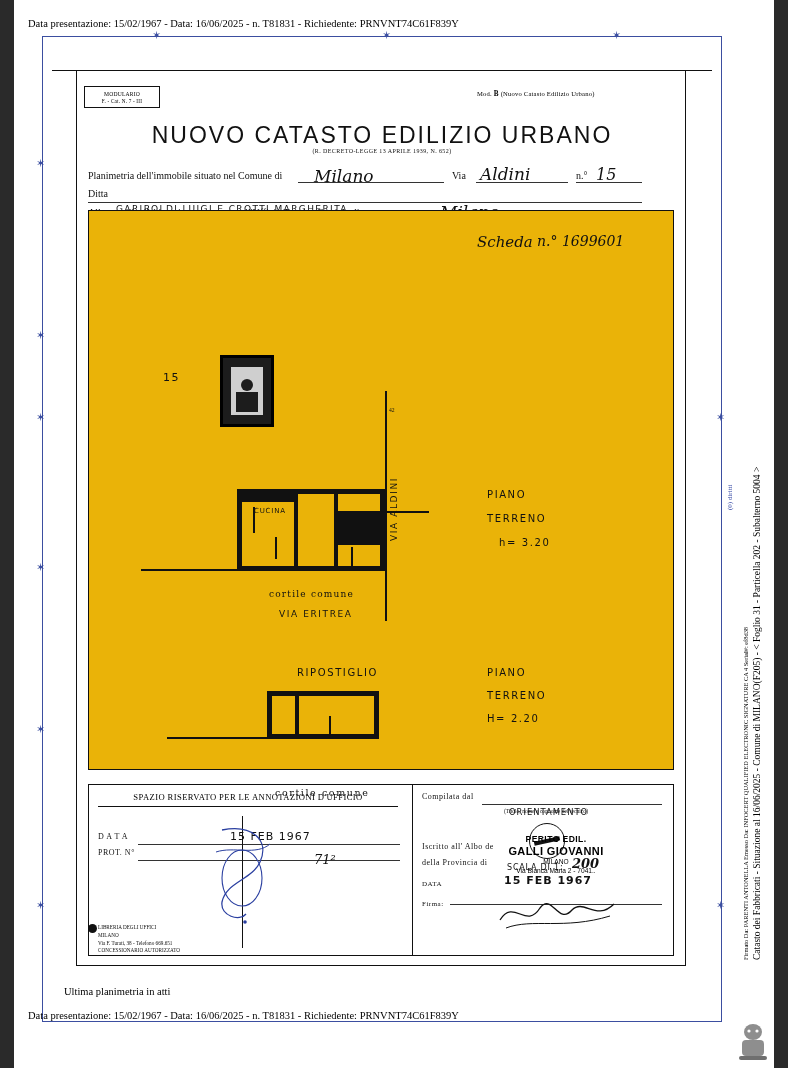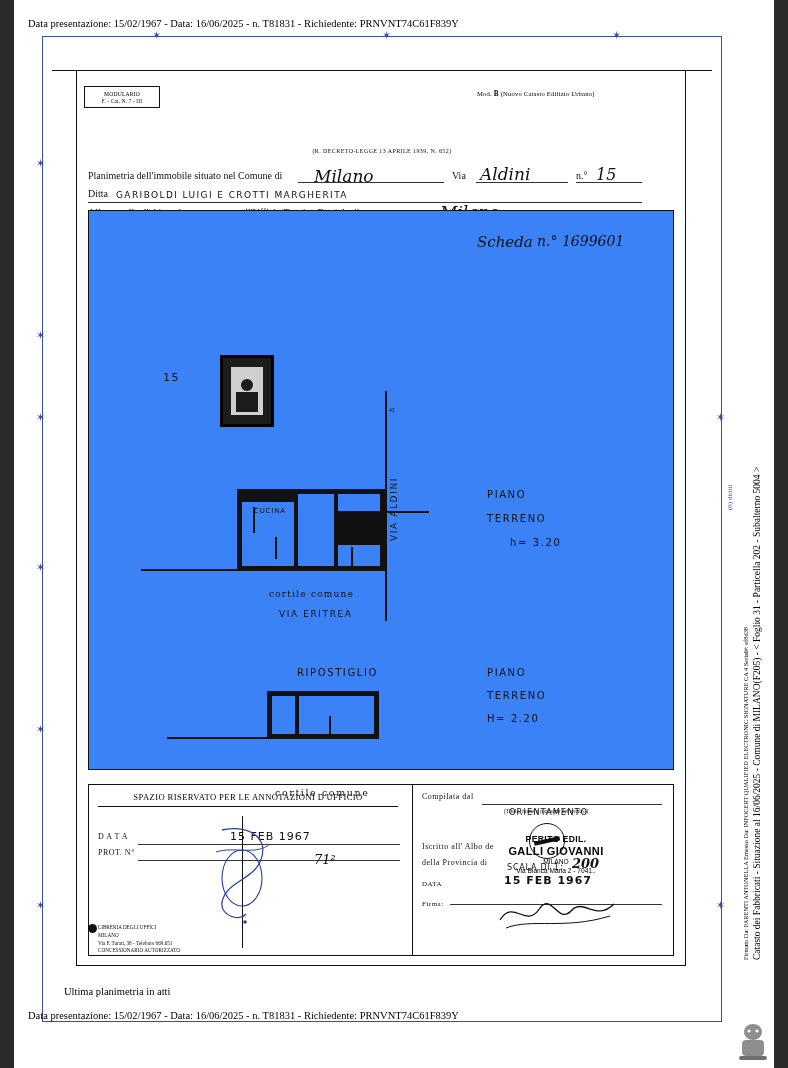--- a/index.html
+++ b/index.html
@@ -138,21 +138,21 @@
     white-space: nowrap;
   }
 
   
   .plan-box {
     position: absolute;
     left: 36px; top: 148px;
     width: 586px; height: 560px;
     border: 1.3px solid #111;
     box-sizing: border-box;
-    background: #3b82f6;
+    background: #eab308;
   }
   .mono {
     font-family: "DejaVu Sans", sans-serif;
     color: #111;
     white-space: nowrap;
     position: absolute;
     letter-spacing: 1.6px;
   }
 
   
@@ -343,35 +343,36 @@
       <div style="font-size:5.6px;">MODULARIO</div>
       <div style="font-size:5.2px;">F. - Cat. N. 7 - III</div>
     </div>
 
     <div class="mod-right">
       <span>Mod.</span>
       <b>B</b>
       <span>(Nuovo Catasto Edilizio Urbano)</span>
     </div>
 
+    <div class="title">NUOVO CATASTO EDILIZIO URBANO</div>
     <div class="title-sub">(R. DECRETO-LEGGE 13 APRILE 1939, N. 652)</div>
 
     <div class="form-row" style="top:108px;">Planimetria dell'immobile situato nel Comune di</div>
     <div class="rule" style="left:246px; top:120px; width:146px;"></div>
     <div class="hand" style="left:262px; top:104px; font-size:17px;">Milano</div>
     <div class="form-row" style="left:400px; top:108px;">Via</div>
     <div class="rule" style="left:424px; top:120px; width:92px;"></div>
     <div class="hand" style="left:428px; top:102px; font-size:17px;">Aldini</div>
     <div class="form-row" style="left:524px; top:108px;">n.°</div>
     <div class="rule" style="left:524px; top:120px; width:66px;"></div>
     <div class="hand" style="left:544px; top:103px; font-size:16px;">15</div>
 
     <div class="form-row" style="top:126px;">Ditta</div>
     <div class="rule" style="left:36px; top:140px; width:554px;"></div>
-    <div class="mono" style="left:64px; top:128px; font-size:9px; letter-spacing:1.4px;text-align:right;">GARIBOLDI LUIGI E CROTTI MARGHERITA</div>
+    <div class="mono" style="left:64px; top:142px; font-size:9px; letter-spacing:1.4px;text-align:right;">GARIBOLDI LUIGI E CROTTI MARGHERITA</div>
 
     <div class="form-row" style="top:145px;">Allegata alla dichiarazione presentata all'Ufficio Tecnico Erariale di</div>
     <div class="rule" style="left:36px; top:158px; width:554px;"></div>
     <div class="hand" style="left:388px; top:140px; font-size:17px;">Milano</div>
 
     <div class="plan-box">
 
       <div class="hand" style="left:388px; top:22px; font-size:15px;">Scheda</div>
       <div class="hand" style="left:448px; top:22px; font-size:14px;">n.° 1699601</div>
 
@@ -401,21 +402,21 @@
       <div class="blk" style="left:186px; top:326px; width:1.6px; height:22px;"></div>
       <div class="blk" style="left:262px; top:336px; width:1.6px; height:20px;"></div>
 
       <div class="mono" style="left:300px; top:330px; font-size:9px; transform:rotate(-90deg); transform-origin:left top;">VIA ALDINI</div>
 
       <div class="mono" style="left:180px; top:378px; font-size:9px; letter-spacing:1.2px; font-family:'DejaVu Serif',serif;">cortile comune</div>
       <div class="mono" style="left:190px; top:398px; font-size:9px;">VIA ERITREA</div>
 
       <div class="mono" style="left:398px; top:278px; font-size:10px;">PIANO</div>
       <div class="mono" style="left:398px; top:302px; font-size:10px;">TERRENO</div>
-      <div class="mono" style="left:409px; top:326px; font-size:10px;padding-left:12px;">h= 3.20</div>
+      <div class="mono" style="left:398px; top:326px; font-size:10px;padding-left:12px;">h= 3.20</div>
 
       <div class="mono" style="left:208px; top:456px; font-size:10px;">RIPOSTIGLIO</div>
       <div class="blk" style="left:178px; top:480px; width:112px; height:5px;"></div>
       <div class="blk" style="left:178px; top:480px; width:5px; height:48px;"></div>
       <div class="blk" style="left:285px; top:480px; width:5px; height:48px;"></div>
       <div class="blk" style="left:178px; top:523px; width:112px; height:5px;"></div>
       <div class="blk" style="left:206px; top:485px; width:4px; height:38px;"></div>
       <div class="thin" style="left:78px; top:526px; width:212px; height:1.6px;"></div>
       <div class="blk" style="left:240px; top:505px; width:1.6px; height:22px;"></div>
 

